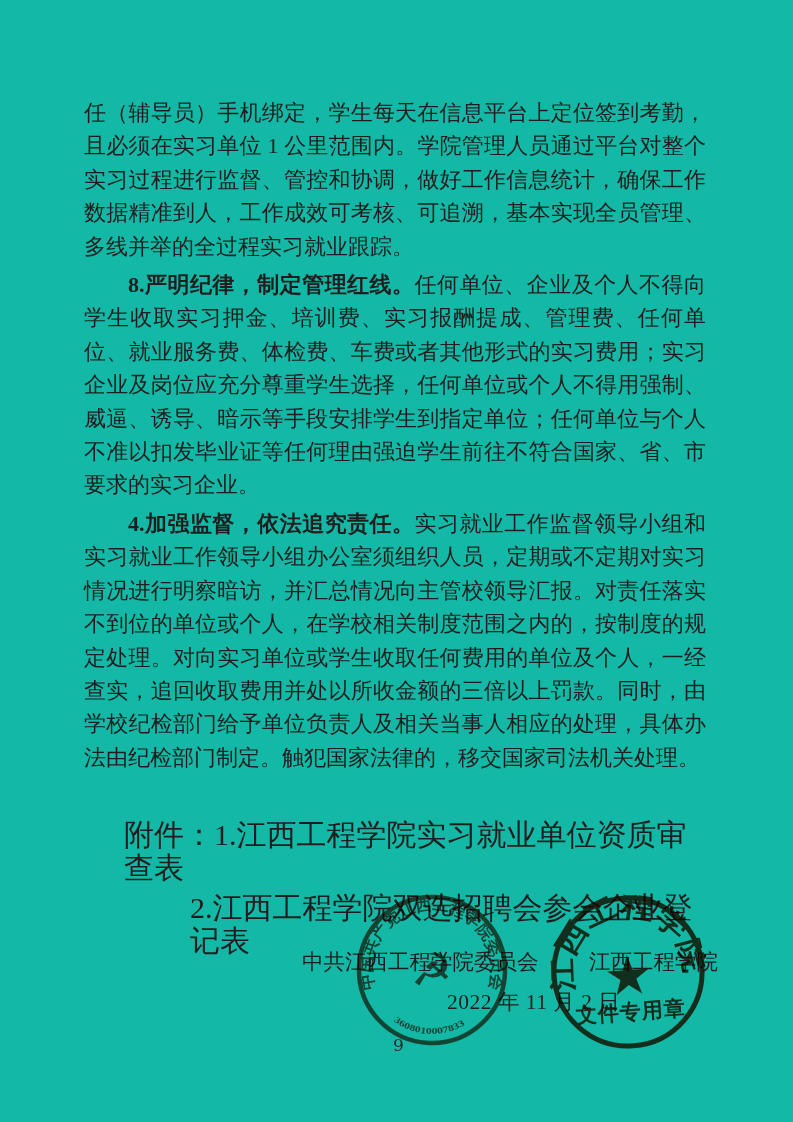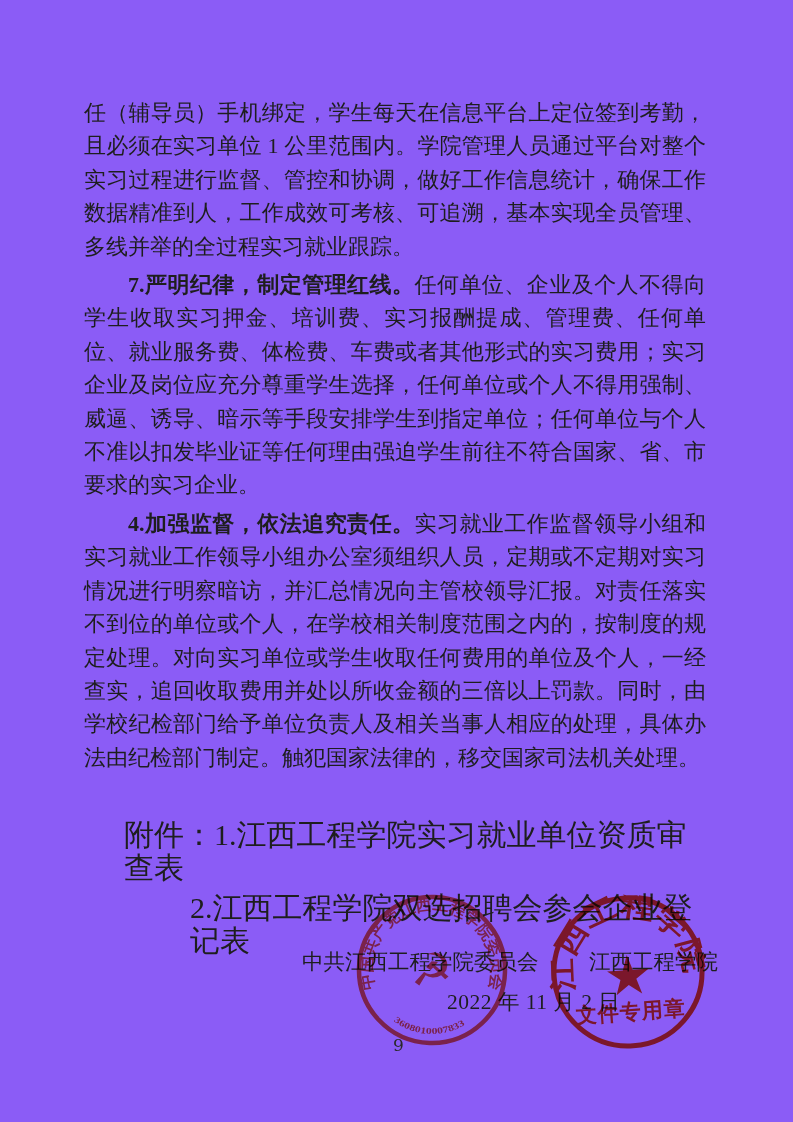--- a/index.html
+++ b/index.html
@@ -1,19 +1,19 @@
 <!DOCTYPE html>
 <html><head>
 <meta charset="utf-8">
 <style>
   html,body{margin:0;padding:0;background:#ffffff;}
   .page{
     position:relative;
     width:793px;height:1122px;
-    background:#8b5cf6;
+    background:#14b8a6;
     overflow:hidden;
     font-family:"Liberation Serif","DejaVu Serif",serif;
     color:#1e1e1e;
   }
   
   .body-text{
     position:absolute;
     left:84px;top:96px;width:622px;
     font-size:22px;
     line-height:33.4px;
@@ -58,21 +58,21 @@
   .seal text{font-family:"Liberation Serif","DejaVu Serif",serif;}
   .seal .glyph{font-family:"DejaVu Sans",sans-serif;}
 </style>
 </head>
 <body>
 
 <div class="page">
 
   <div class="body-text">
     <p class="para"><b></b><span>任（辅导员）手机绑定，学生每天在信息平台上定位签到考勤，且必须在实习单位 1 公里范围内。学院管理人员通过平台对整个实习过程进行监督、管控和协调，做好工作信息统计，确保工作数据精准到人，工作成效可考核、可追溯，基本实现全员管理、多线并举的全过程实习就业跟踪。</span></p>
-    <p class="para indent"><b>7.严明纪律，制定管理红线。</b><span>任何单位、企业及个人不得向学生收取实习押金、培训费、实习报酬提成、管理费、任何单位、就业服务费、体检费、车费或者其他形式的实习费用；实习企业及岗位应充分尊重学生选择，任何单位或个人不得用强制、威逼、诱导、暗示等手段安排学生到指定单位；任何单位与个人不准以扣发毕业证等任何理由强迫学生前往不符合国家、省、市要求的实习企业。</span></p>
+    <p class="para indent"><b>8.严明纪律，制定管理红线。</b><span>任何单位、企业及个人不得向学生收取实习押金、培训费、实习报酬提成、管理费、任何单位、就业服务费、体检费、车费或者其他形式的实习费用；实习企业及岗位应充分尊重学生选择，任何单位或个人不得用强制、威逼、诱导、暗示等手段安排学生到指定单位；任何单位与个人不准以扣发毕业证等任何理由强迫学生前往不符合国家、省、市要求的实习企业。</span></p>
     <p class="para indent"><b>4.加强监督，依法追究责任。</b><span>实习就业工作监督领导小组和实习就业工作领导小组办公室须组织人员，定期或不定期对实习情况进行明察暗访，并汇总情况向主管校领导汇报。对责任落实不到位的单位或个人，在学校相关制度范围之内的，按制度的规定处理。对向实习单位或学生收取任何费用的单位及个人，一经查实，追回收取费用并处以所收金额的三倍以上罚款。同时，由学校纪检部门给予单位负责人及相关当事人相应的处理，具体办法由纪检部门制定。触犯国家法律的，移交国家司法机关处理。</span></p>
   </div>
 
   <div class="attachments">
     <div class="att-row-1"><span>附件：</span><span>1.江西工程学院实习就业单位资质审查表</span></div>
     <div class="att-row-2"><span>2.江西工程学院双选招聘会参会企业登记表</span></div>
   </div>
 
   <div class="signature">
     <div class="sig-line">

